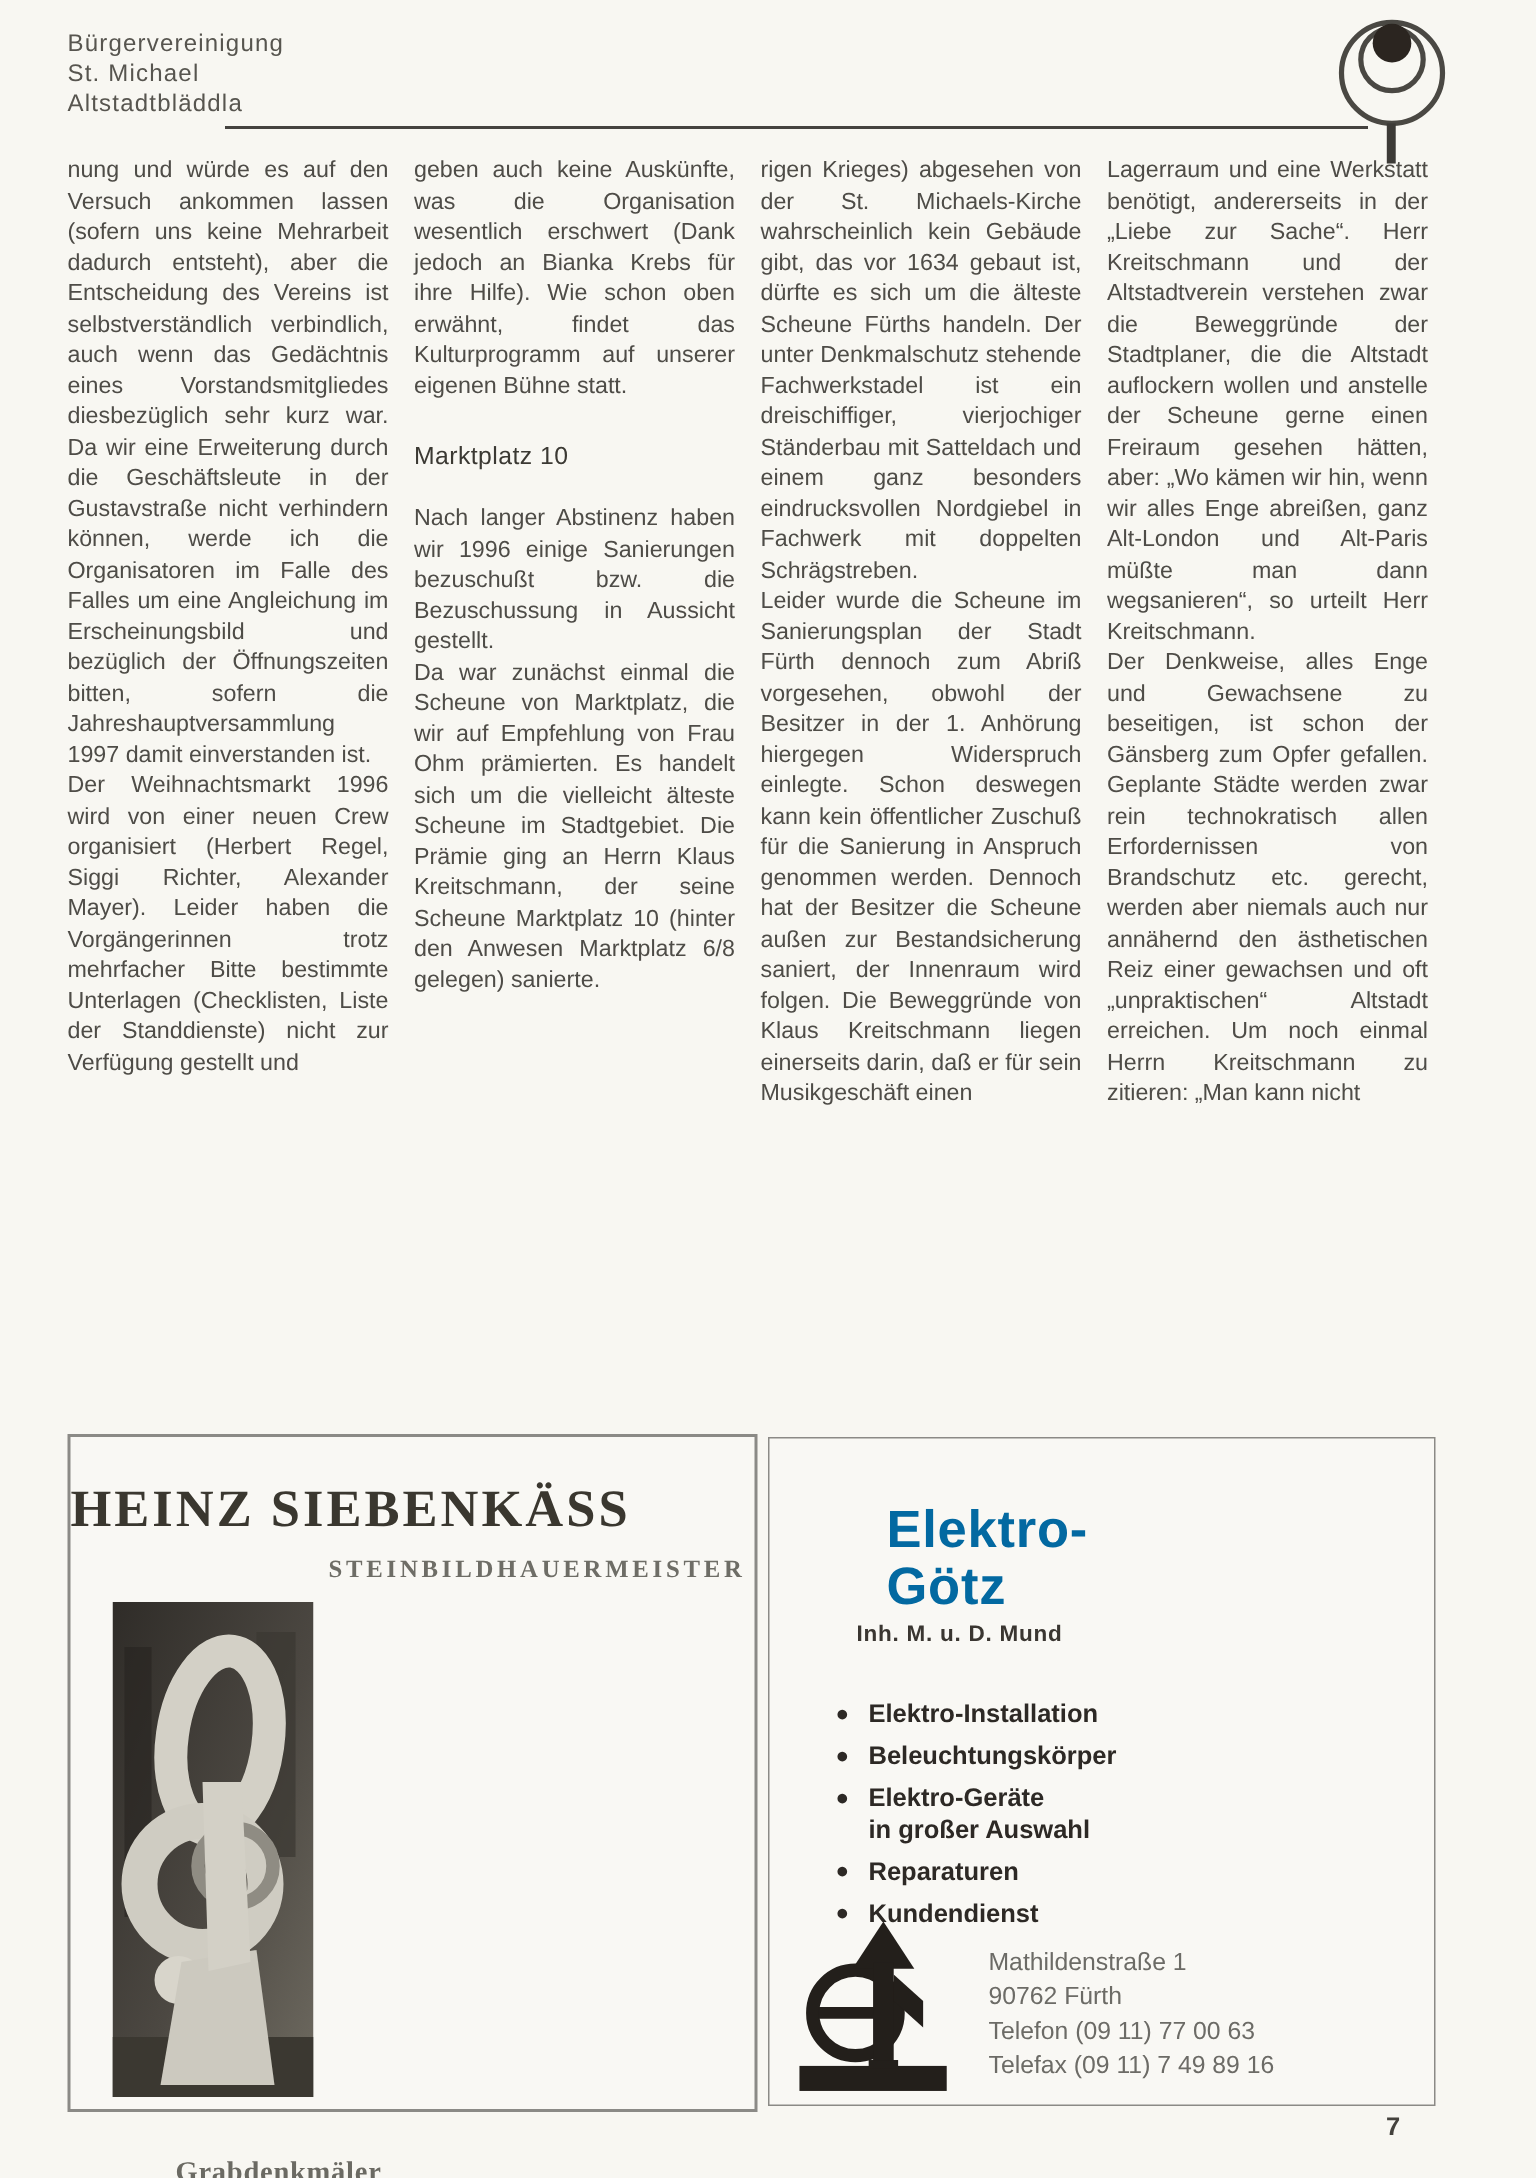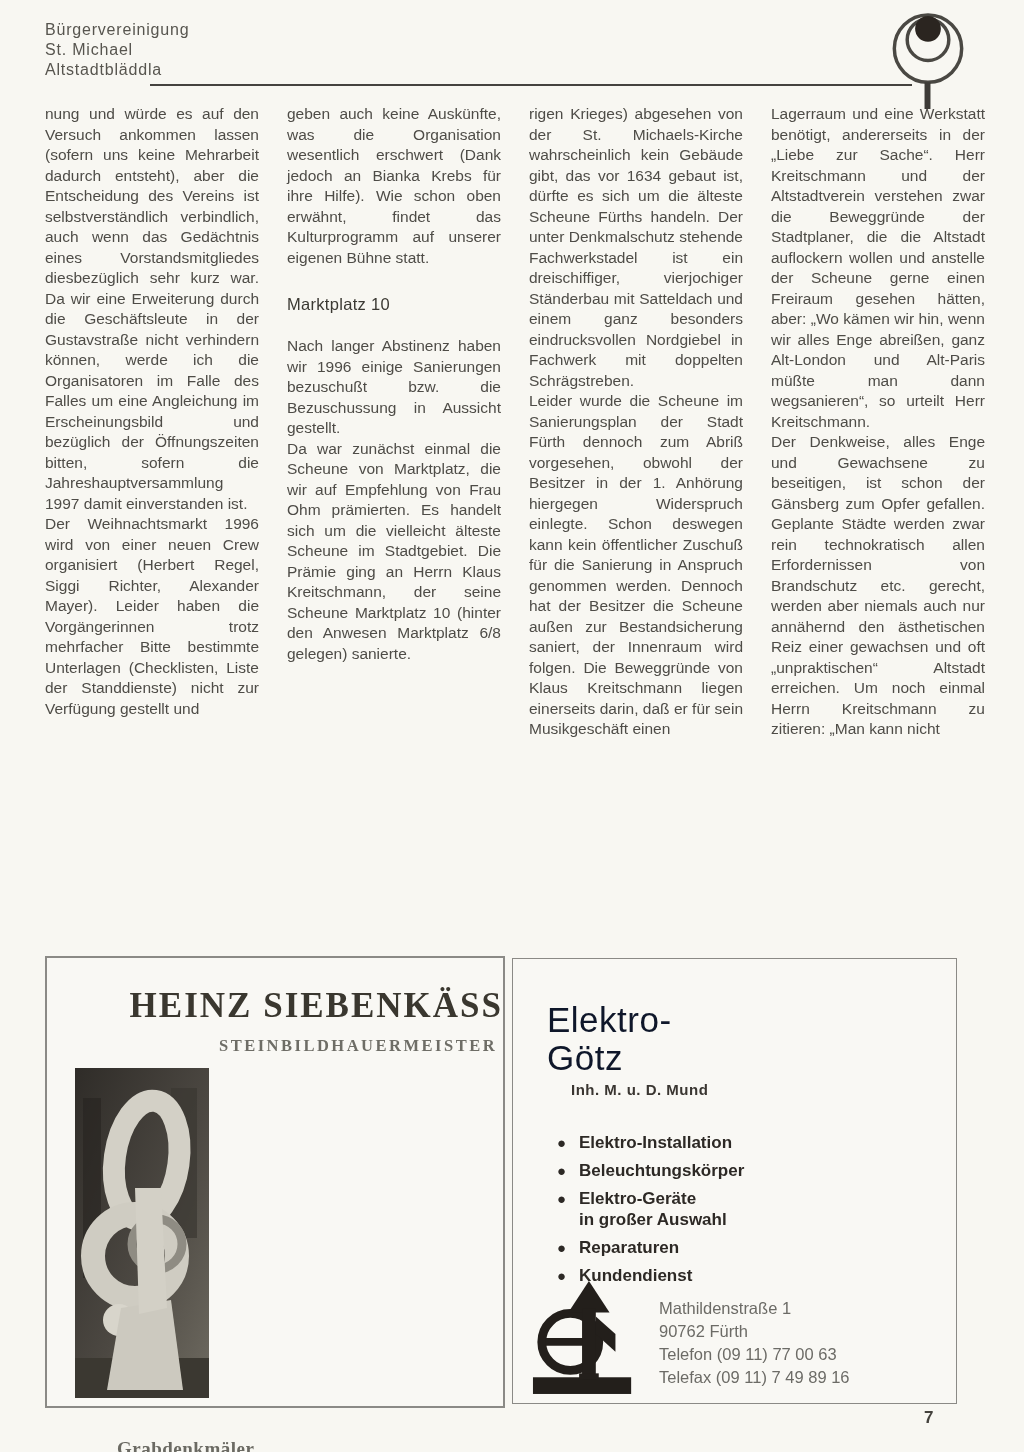--- a/index.html
+++ b/index.html
@@ -16,40 +16,40 @@
     font-size:16px;line-height:20px;letter-spacing:0.8px;color:#57554f;
   }
   .head-rule{
     position:absolute;left:150px;top:84px;width:762px;height:2px;
     background:#45433f;
   }
   .logo-wrap{position:absolute;left:878px;top:6px;width:100px;height:104px;}
   
   .article{
     position:absolute;left:45px;top:104px;width:942px;height:790px;
-    display:flex;gap:28px;
+    display:flex;gap:17px;
   }
   .col{width:214px;flex:0 0 214px;}
   .col p{
     margin:0;font-size:15.5px;line-height:20.5px;text-align:justify;
     hyphens:auto;color:#4e4c47;
   }
   .col h3{
     margin:26px 0 22px 0;font-size:16.5px;line-height:20px;
     color:#3b3933;font-weight:normal;letter-spacing:0.3px;
   }
   
   .ad-left{
     position:absolute;left:45px;top:956px;width:460px;height:452px;
     border:2px solid #8b8a86;background:#f9f8f4;box-sizing:border-box;
   }
   .ad-left .ad-title{
     font-family:"Liberation Serif", serif;
     font-size:35px;letter-spacing:2px;color:#3a372f;
-    text-align:right;margin-top:28px;font-weight:bold;
+    text-align:left;margin-top:28px;font-weight:bold;
   }
   .ad-left .ad-subtitle{
     font-family:"Liberation Serif", serif;
     font-size:16.5px;letter-spacing:2.5px;color:#6e6d66;
     margin:10px 0 0 172px;font-weight:bold;
   }
   .ad-left-row{display:flex;margin:12px 0 0 28px;flex-direction:column;}
   .sculpture{width:134px;height:330px;flex:0 0 134px;}
   .ad-left-text{margin-left:42px;padding-top:38px;}
   .services{
@@ -64,22 +64,22 @@
   }
   .ad-phone{
     font-family:"Liberation Serif", serif;
     font-size:18px;color:#74736a;font-weight:bold;margin-top:28px;letter-spacing:0.5px;
   }
   .ad-right{
     position:absolute;left:512px;top:958px;width:445px;height:446px;
     border:1.5px solid #8b8a86;background:#f9f8f4;box-sizing:border-box;
   }
   .ad-right .ad-title{
-    margin:42px 0 0 34px;font-size:35px;line-height:38px;font-weight:normal;
-    color:#0f172a;white-space:pre-line;letter-spacing:0.5px;
+    margin:42px 0 0 78px;font-size:35px;line-height:38px;font-weight:bold;
+    color:#0369a1;white-space:pre-line;letter-spacing:0.5px;
   }
   .ad-right .ad-owner{
     margin:4px 0 0 58px;font-size:15px;font-weight:bold;color:#3a3631;letter-spacing:0.5px;
   }
   .bullets{margin:34px 0 0 44px;}
   .bullet-row{display:flex;margin-bottom:7px;}
   .bullet-dot{
     font-size:15px;color:#2d2925;line-height:21px;width:22px;flex:0 0 22px;
   }
   .bullet-label{

